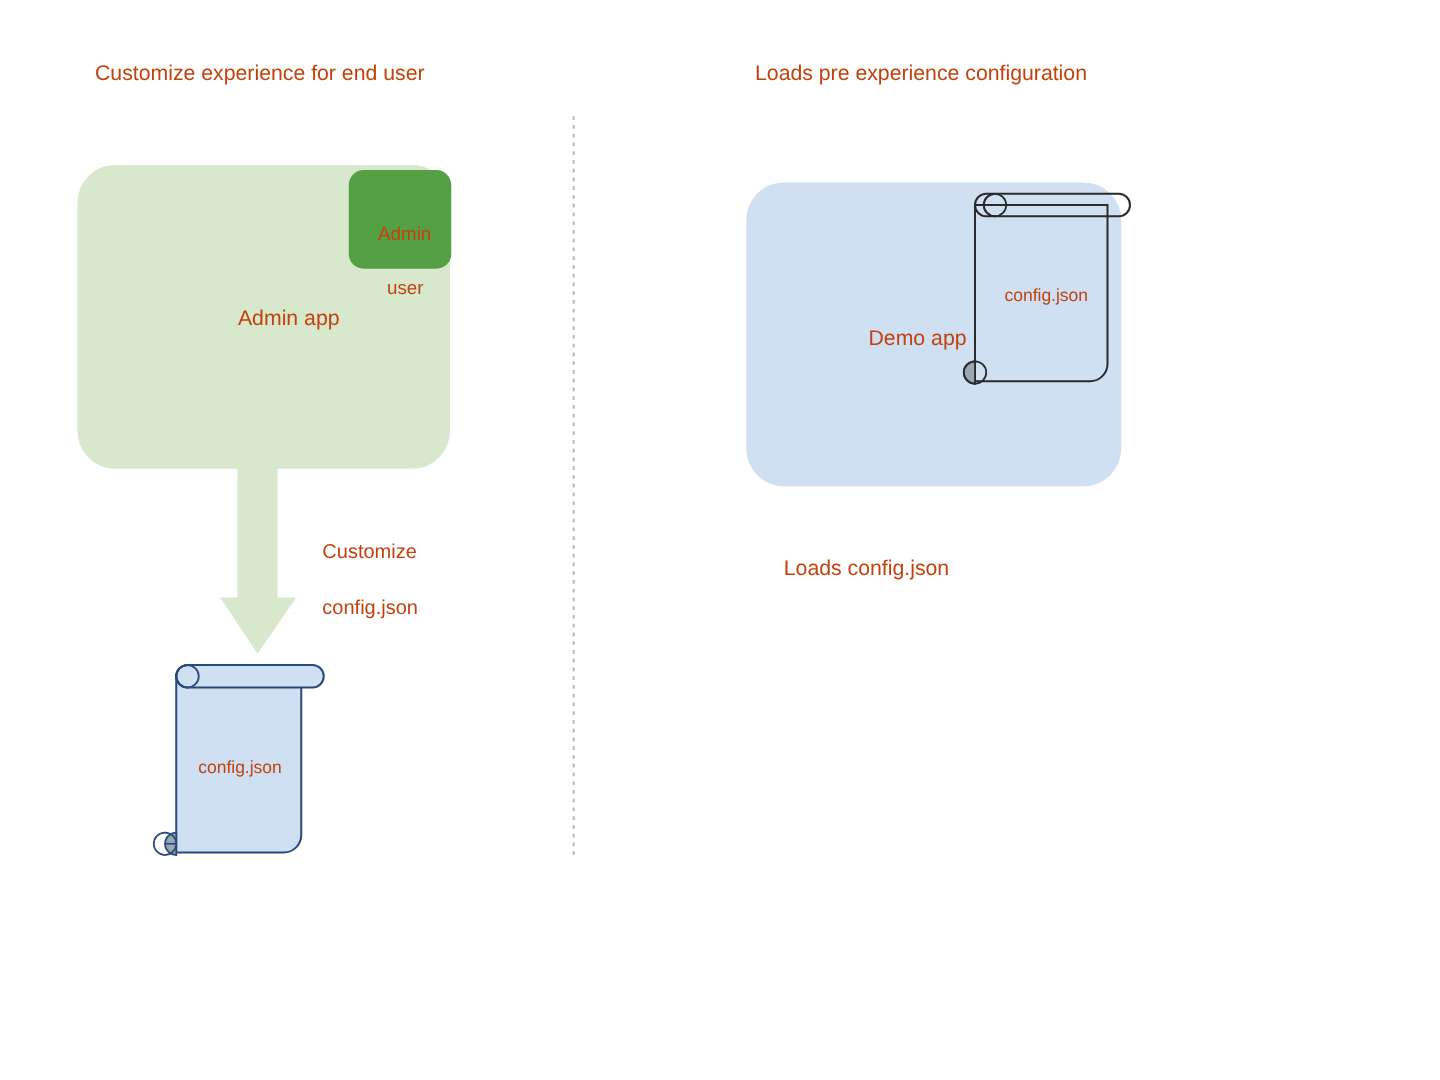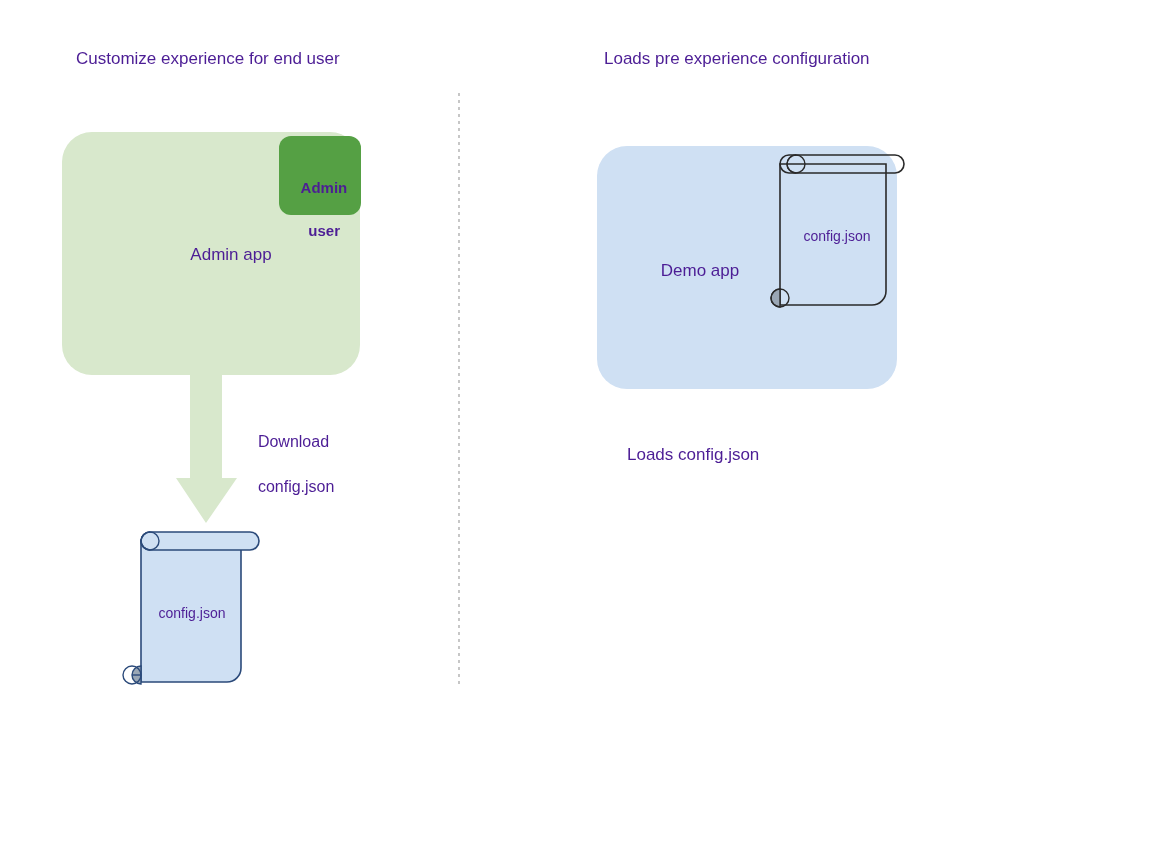--- a/index.html
+++ b/index.html
@@ -18,34 +18,33 @@
   #canvas {
     position: absolute;
     left: 0; top: 0;
     width: 1152px;
     height: 864px;
   }
   .lbl {
     position: absolute;
     white-space: pre;
     line-height: 1.25;
-    color: #4c1d95;
+    color: #c2410c;
   }
   .heading {
     font-size: 17px;
   }
   .boxlabel {
     font-size: 17px;
     text-align: center;
   }
   .panel-label {
     font-size: 15px;
     text-align: center;
     line-height: 1.45;
-    font-weight: bold;
   }
   .arrow-label {
     font-size: 16px;
     line-height: 1.4;
   }
   .doc-label {
     font-size: 14px;
     text-align: center;
   }
   
@@ -161,23 +160,23 @@
 <div class="lbl heading" id="heading-right" style="z-index: 4;">Loads pre experience configuration</div>
 
 <div class="lbl boxlabel" id="admin-app-label" style="z-index: 4;">Admin app</div>
 
 <div class="lbl panel-label" id="admin-panel-label" style="z-index: 4;">
   <span>Admin</span><br>
   <span>user</span>
 </div>
 
 <div class="lbl arrow-label" id="arrow-label" style="z-index: 4;">
-  <span>Download</span><br>
+  <span>Customize</span><br>
   <span>config.json</span>
 </div>
 
 <div class="lbl doc-label" id="doc-left-label" style="z-index: 4;">config.json</div>
 
-<div class="lbl boxlabel" id="demo-app-label" style="z-index: 4;">Demo app</div>
+<div class="lbl boxlabel" id="demo-app-label" style="z-index: 4; padding-left: 34px;">Demo app</div>
 
 <div class="lbl doc-label" id="doc-right-label" style="z-index: 4;">config.json</div>
 
 <div class="lbl heading" id="loads-caption" style="z-index: 4;">Loads config.json</div>
 
 </body></html>

